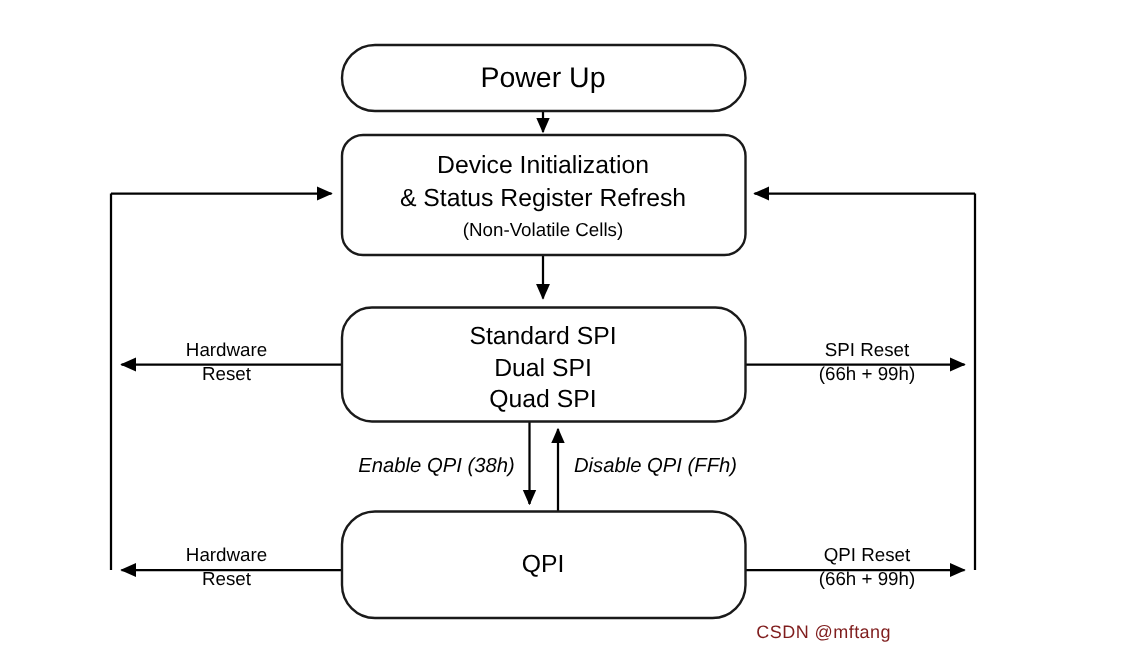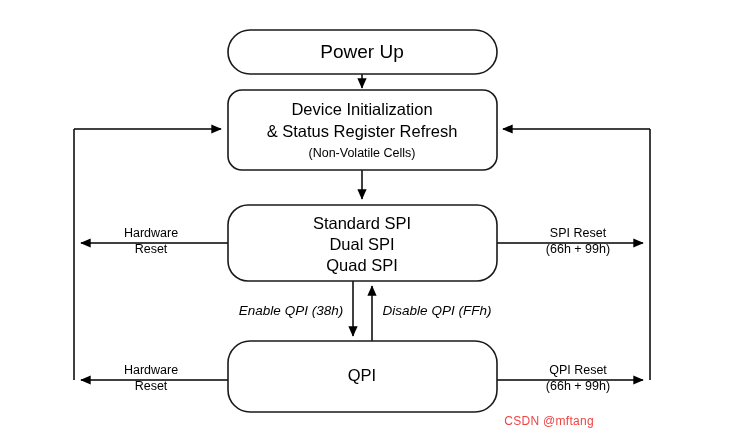--- a/index.html
+++ b/index.html
@@ -61,21 +61,21 @@
     fill: #000000;
     text-anchor: middle;
     dominant-baseline: middle;
   }
   .watermark {
     position: absolute;
     right: 10px;
     bottom: 6px;
     font-family: "Liberation Sans", sans-serif;
     font-size: 12px;
-    color: #ef4444;
+    color: #7f1d1d;
     letter-spacing: 0.3px;
     user-select: none;
   }
 </style>
 </head>
 <body>
 
 <div id="diagram-root">
 
   <svg id="flow-svg" viewBox="0 0 747 434">

